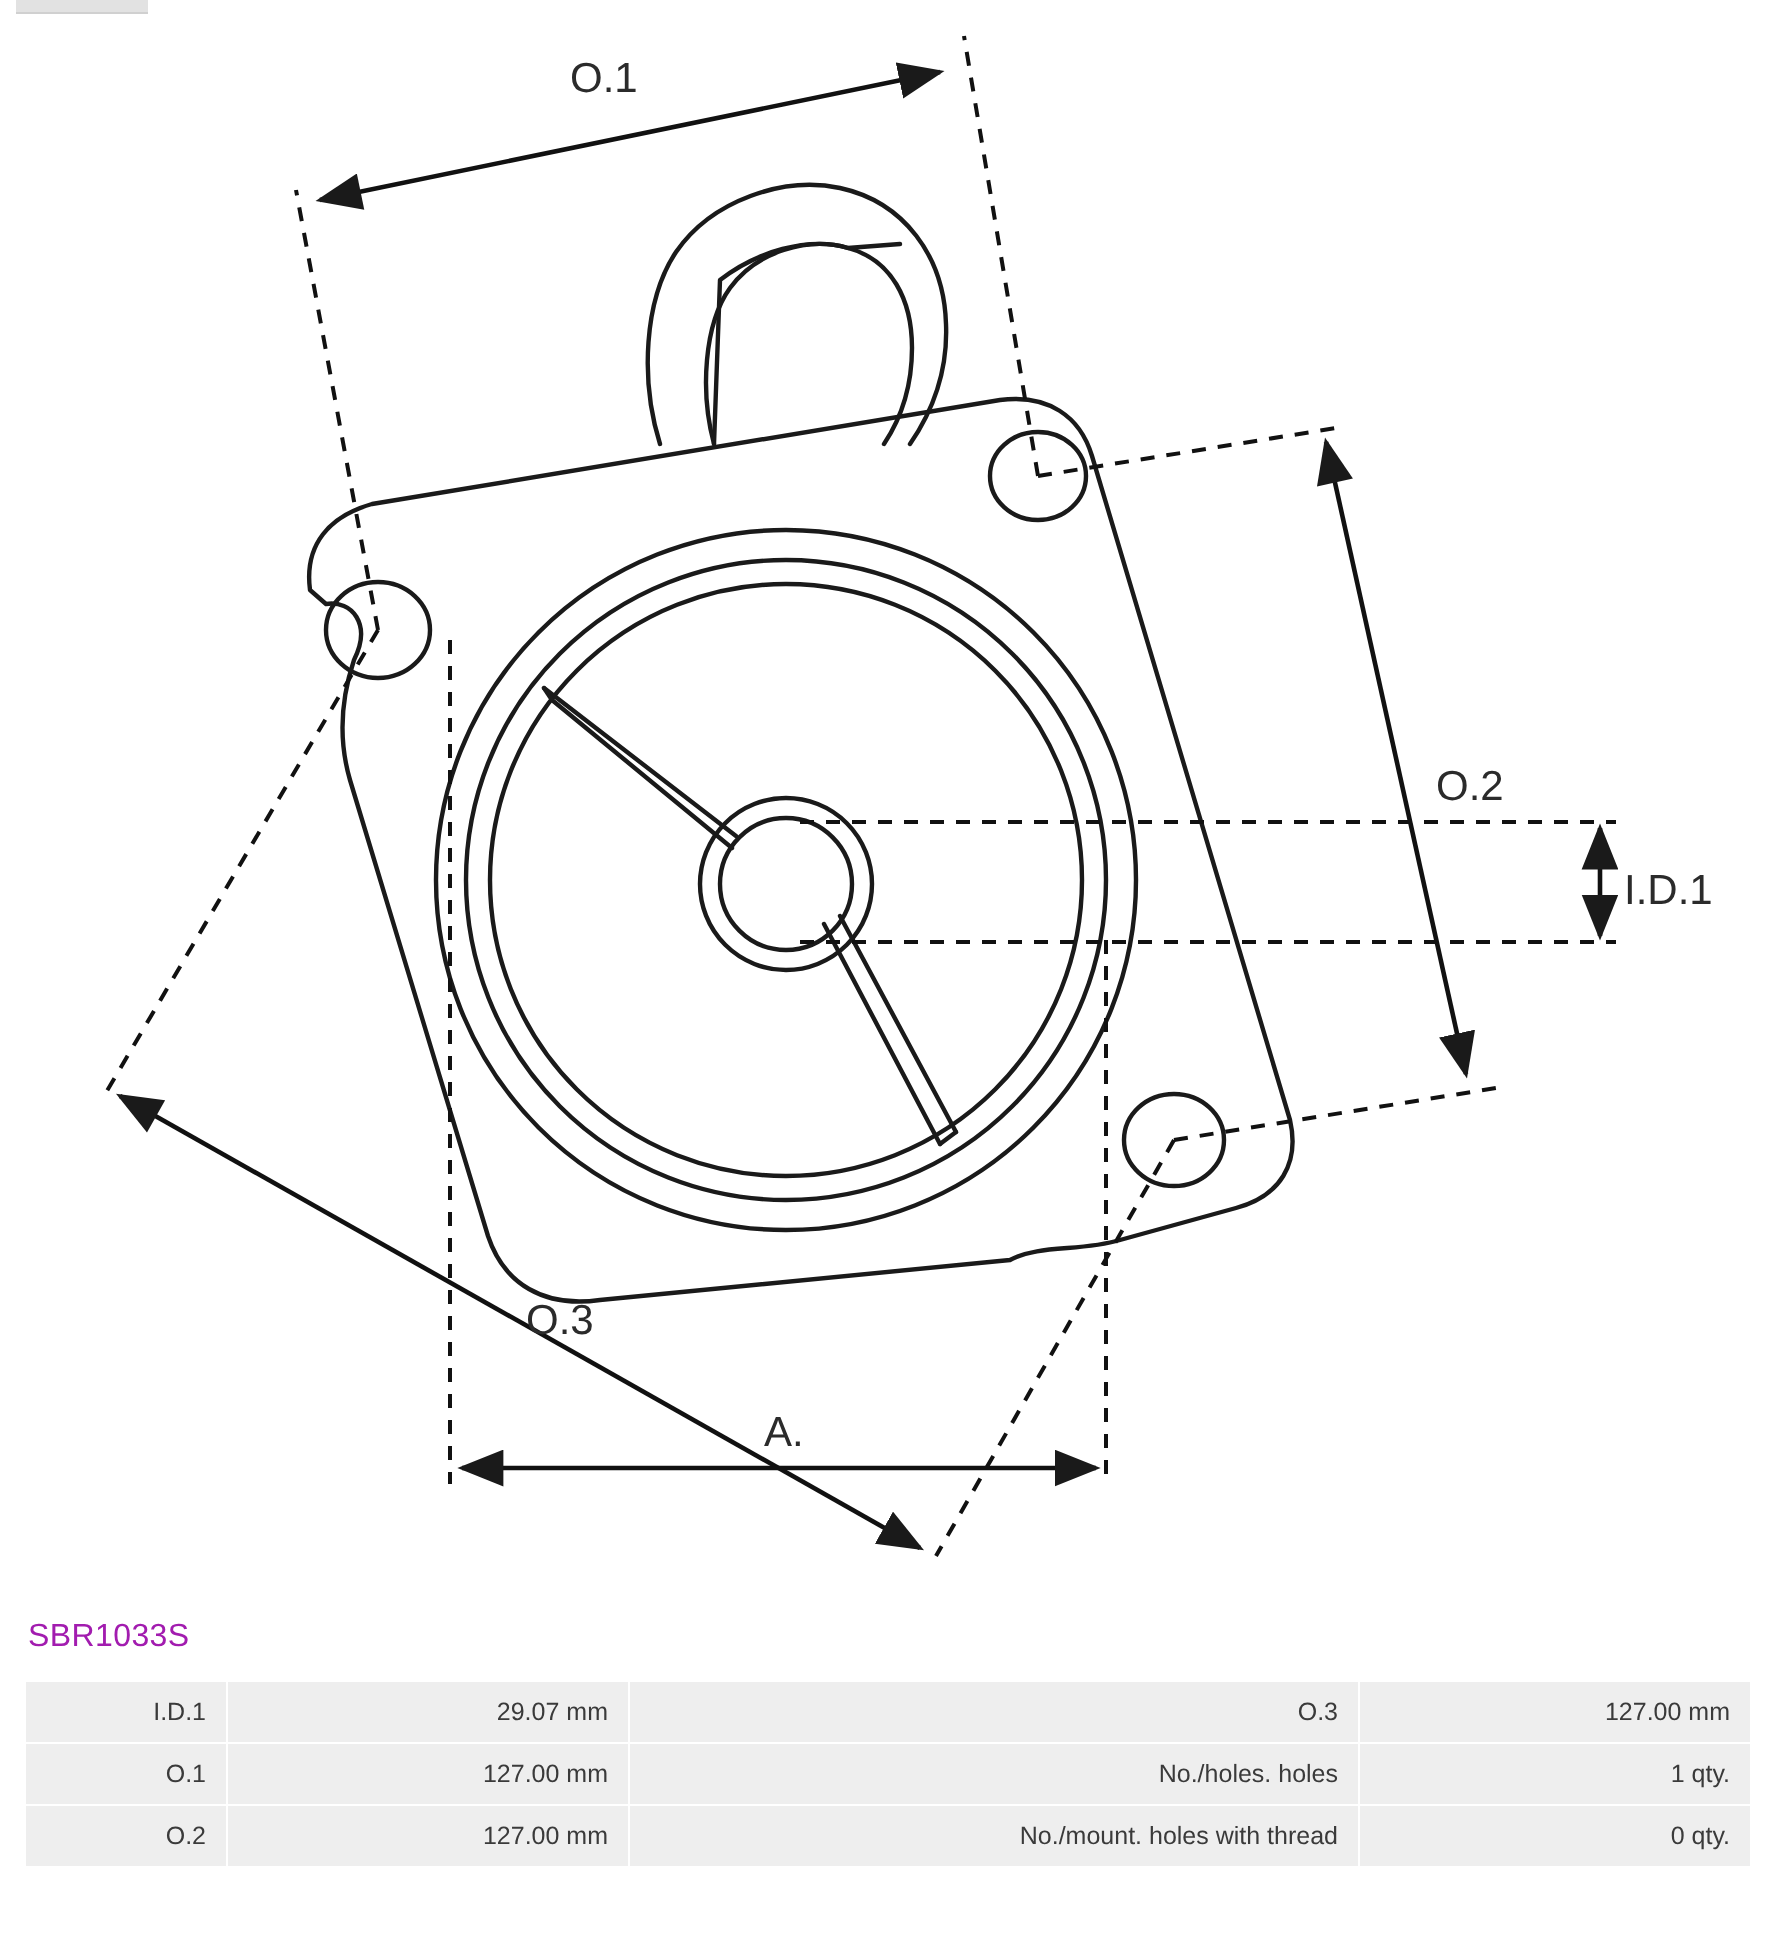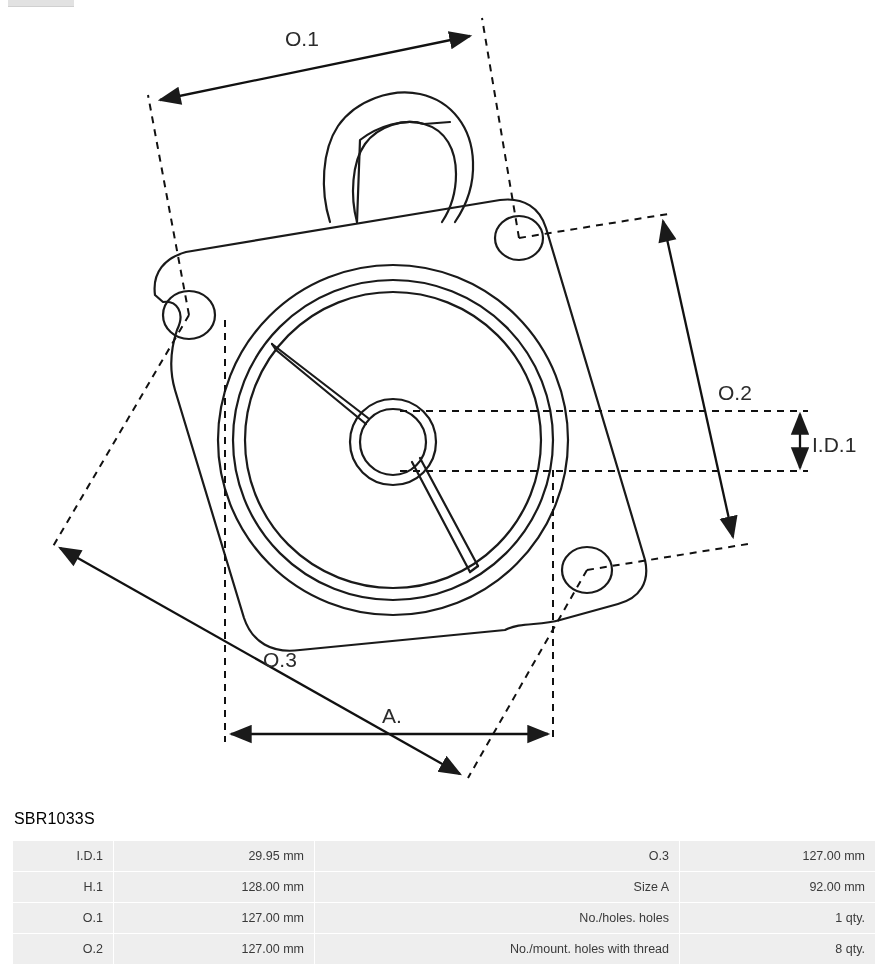--- a/index.html
+++ b/index.html
@@ -41,21 +41,21 @@
     font-family: "Liberation Sans", sans-serif;
     font-size: 21px;
     fill: #2b2b2b;
   }
   
   .part-no {
     position: absolute;
     left: 14px;
     top: 810px;
     font-size: 16px;
-    color: #000000;
+    color: #a21caf;
     letter-spacing: 0.2px;
   }
   table.specs {
     position: absolute;
     left: 12px;
     top: 840px;
     width: 864px;
     border-collapse: collapse;
     font-size: 12.5px;
     color: #3a3a3a;
@@ -204,38 +204,32 @@
     <text class="dim-label" x="812" y="452">I.D.1</text>
     <text class="dim-label" x="382" y="723">A.</text>
   </svg>
 
   <div class="part-no">SBR1033S</div>
 
   <table class="specs">
     <tbody>
       <tr>
         <td class="k-left">I.D.1</td>
-        <td class="v-left">29.95 mm</td>
+        <td class="v-left">29.07 mm</td>
         <td class="k-right">O.3</td>
         <td class="v-right">127.00 mm</td>
-      </tr>
-      <tr>
-        <td class="k-left">H.1</td>
-        <td class="v-left">128.00 mm</td>
-        <td class="k-right">Size A</td>
-        <td class="v-right">92.00 mm</td>
       </tr>
       <tr>
         <td class="k-left">O.1</td>
         <td class="v-left">127.00 mm</td>
         <td class="k-right">No./holes. holes</td>
         <td class="v-right">1 qty.</td>
       </tr>
       <tr>
         <td class="k-left">O.2</td>
         <td class="v-left">127.00 mm</td>
         <td class="k-right">No./mount. holes with thread</td>
-        <td class="v-right">8 qty.</td>
+        <td class="v-right">0 qty.</td>
       </tr>
     </tbody>
   </table>
 
 </div>
 
 </body></html>

